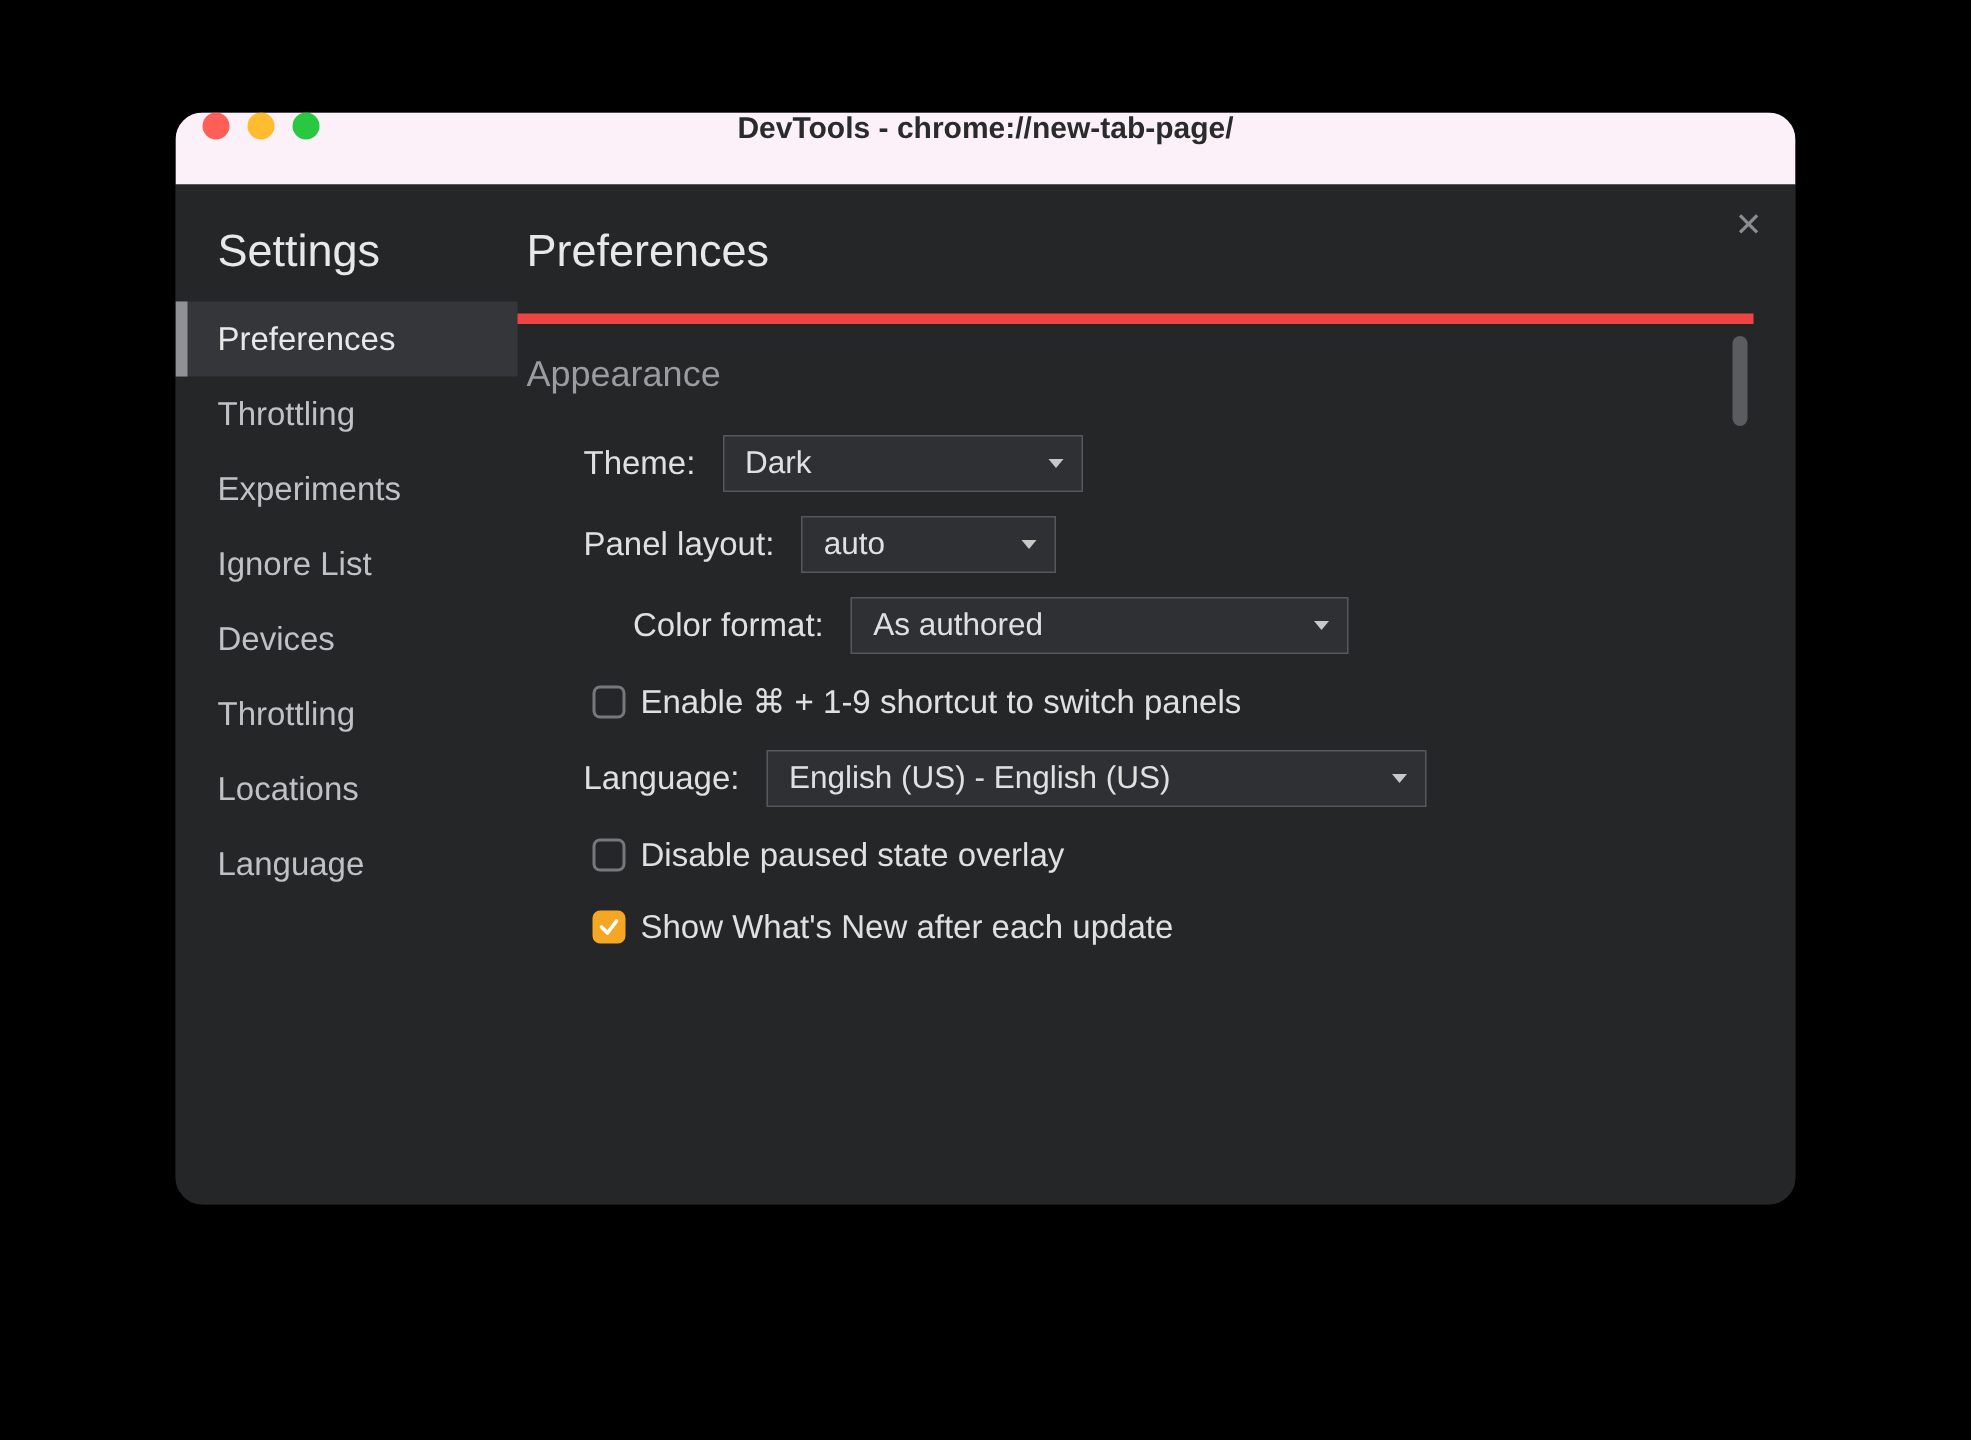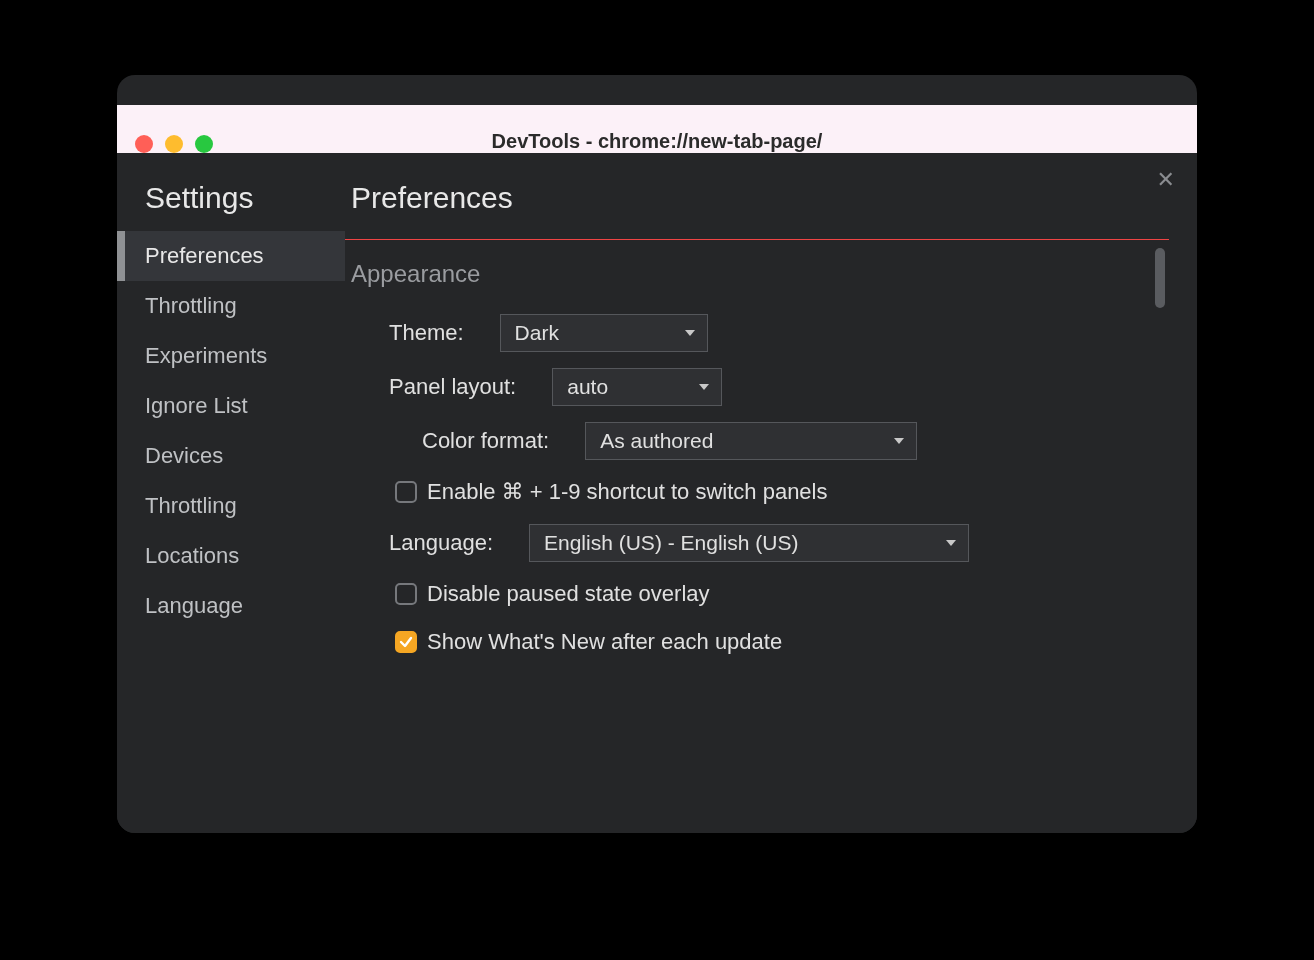--- a/index.html
+++ b/index.html
@@ -16,23 +16,22 @@
     margin-top: 75px;
     border-radius: 18px;
     overflow: hidden;
     box-shadow: 0 20px 60px rgba(0,0,0,0.6);
     background: #252628;
   }
   .titlebar {
     height: 48px;
     background: #fcf1f8;
     display: flex;
-    align-items: flex-end;
+    align-items: flex-start;
     position: relative;
-    margin-top: 30px;
   }
   .traffic-lights {
     display: flex;
     gap: 12px;
     padding-left: 18px;
   }
   .tl { width: 18px; height: 18px; border-radius: 50%; }
   .tl.red { background: #ff5f57; }
   .tl.yellow { background: #febc2e; }
   .tl.green { background: #28c840; }
@@ -98,57 +97,57 @@
     min-width: 0;
   }
   .main-title {
     font-size: 30px;
     font-weight: 400;
     color: #e8e8e8;
     padding-left: 6px;
     padding-bottom: 24px;
   }
   .scroll {
-    border-top: 1px solid #ef4444;
+    border-top: 7px solid #ef4444;
     overflow: hidden;
     flex: 1;
     position: relative;
     padding-left: 6px;
   }
   .section-title {
     font-size: 24px;
     color: #9a9ca0;
     padding: 20px 0 18px 0;
   }
   .row {
     display: flex;
     align-items: center;
     padding: 8px 0 8px 38px;
-    gap: 36px;
+    gap: 18px;
     min-height: 52px;
   }
   .row-label {
     font-size: 22px;
     color: #e0e0e0;
     min-width: 140px;
     white-space: nowrap;
   }
   .select {
     display: flex;
     align-items: center;
     justify-content: space-between;
     border: 1px solid #55575b;
     background: #2f3033;
     color: #e0e0e0;
     font-size: 21px;
     padding: 6px 12px 6px 14px;
     cursor: pointer;
     min-width: 130px;
   }
-  .select.w-theme { width: 208px; text-align: right; }
+  .select.w-theme { width: 240px; text-align: right; }
   .select.w-layout { width: 170px; }
   .select.w-color { width: 332px; }
   .select.w-lang { width: 440px; }
   .caret {
     width: 0; height: 0;
     border-left: 5px solid transparent;
     border-right: 5px solid transparent;
     border-top: 6px solid #c8c8c8;
     margin-left: 14px;
   }

